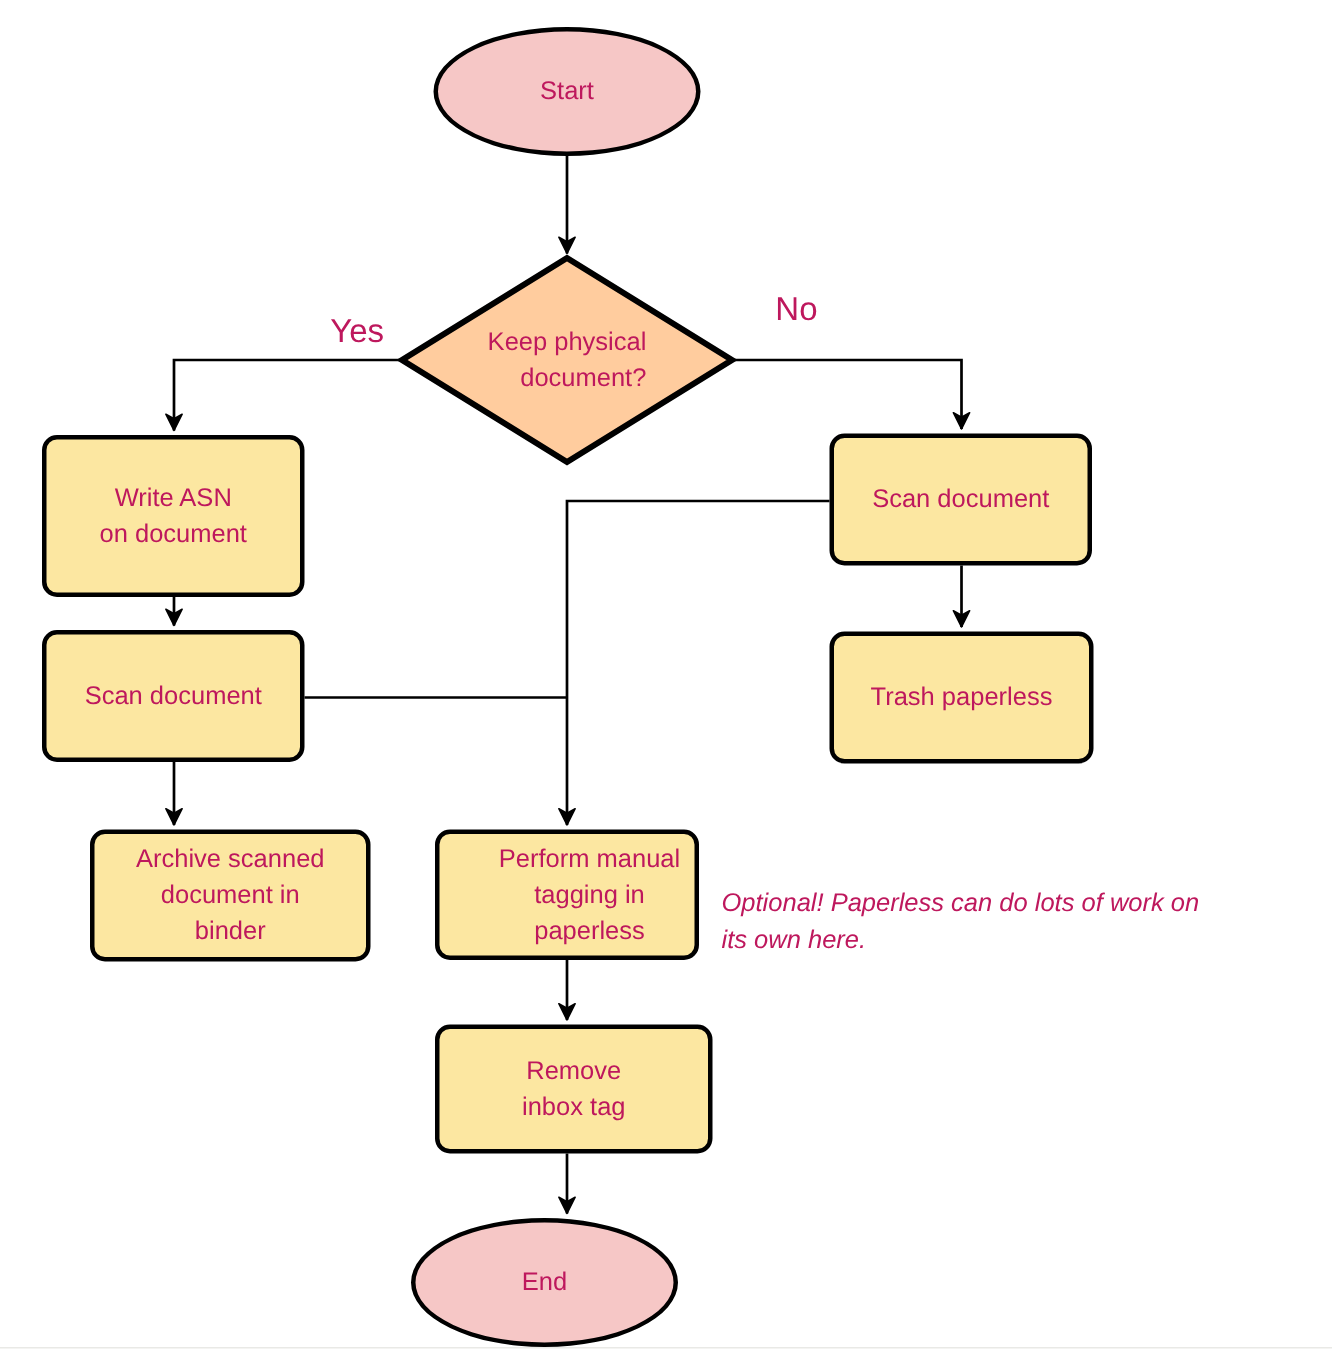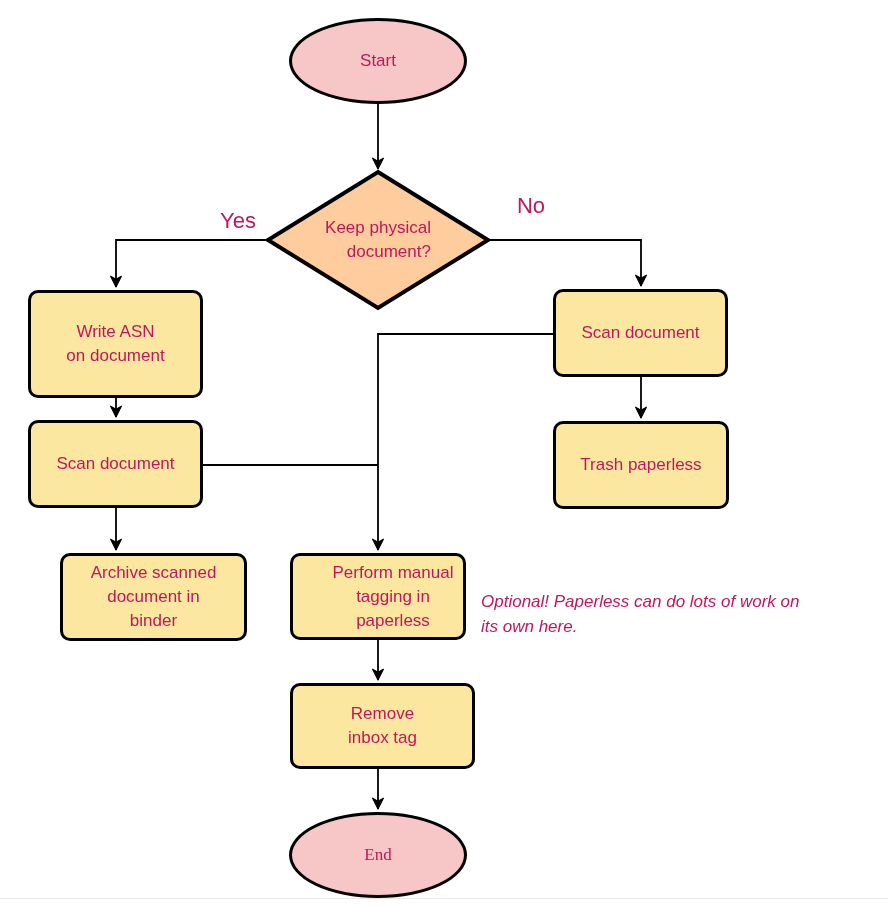--- a/index.html
+++ b/index.html
@@ -139,21 +139,21 @@
     <span>Perform manual
 tagging in
 paperless</span>
   </div>
 
   <div class="node rect" style="left:290px; top:683px; width:185px; height:86px;">
     <span>Remove
 inbox tag</span>
   </div>
 
-  <div class="node terminator" style="left:289px; top:812px; width:178px; height:86px;font-family:Liberation Serif, serif;">
+  <div class="node terminator" style="left:274px; top:812px; width:178px; height:86px;">
     <span>End</span>
   </div>
 
   <div class="edge-label" style="left:204px; top:211px; width:52px;">Yes</div>
 
   <div class="edge-label" style="left:495px; top:196px; width:50px;">No</div>
 
   <div class="annotation">Optional! Paperless can do lots of work on
 its own here.</div>
 

